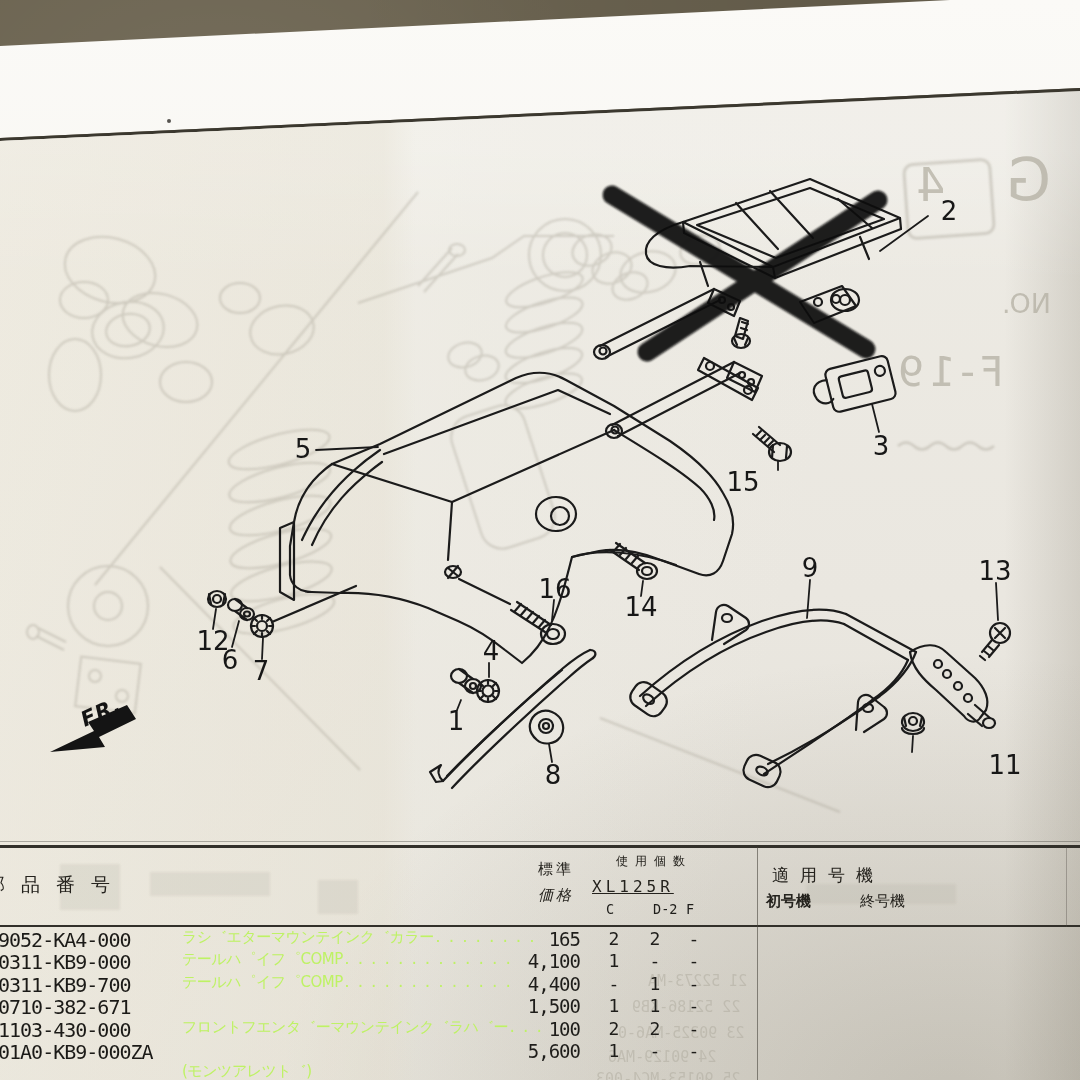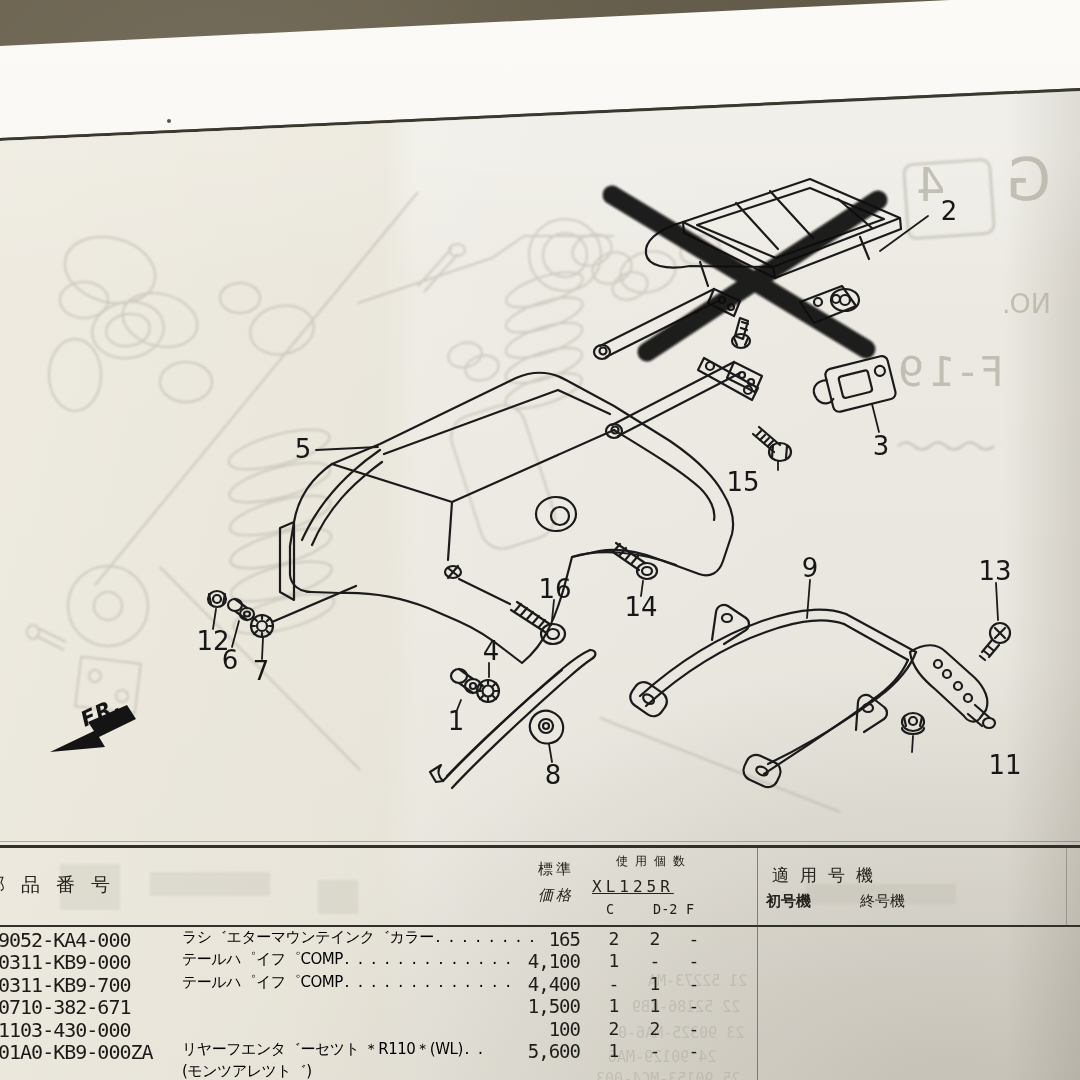--- a/index.html
+++ b/index.html
@@ -80,21 +80,21 @@
   .h-qty{left:616px;top:853px;font-size:12px;letter-spacing:7px;}
   .h-model{left:592px;top:877px;font-size:16px;letter-spacing:4px;font-family:"DejaVu Sans Mono",monospace;text-decoration:underline;}
   .h-qc{position:absolute;top:901px;font-size:13.5px;font-family:"DejaVu Sans Mono",monospace;}
   .h-qc1{left:606px;} .h-qc2{left:638px;padding-left:15px;} .h-qc3{left:686px;}
   .h-app{left:772px;top:864px;font-size:17px;letter-spacing:11px;}
   .h-first{left:766px;top:892px;font-size:15px;font-weight:bold;}
   .h-last{left:860px;top:892px;font-size:15px;}
 
   .trow{position:absolute;left:0;right:0;height:22px;}
   .c-partno{position:absolute;left:-2px;font-family:"DejaVu Sans Mono",monospace;font-size:20px;letter-spacing:-1px;color:#1b1a17;}
-  .c-name{position:absolute;left:182px;font-size:15px;letter-spacing:-.5px;color:#000000;white-space:nowrap;}
+  .c-name{position:absolute;left:182px;font-size:15px;letter-spacing:-.5px;color:#bef264;white-space:nowrap;}
   .c-dots{letter-spacing:5px;font-family:"DejaVu Sans Mono",monospace;font-size:14px;}
   .c-price{position:absolute;left:492px;width:88px;text-align:right;font-family:"DejaVu Sans Mono",monospace;font-size:19px;letter-spacing:-1px;}
   .c-q{position:absolute;font-family:"DejaVu Sans Mono",monospace;font-size:18px;text-align:center;}
   .c-q1{left:602px;width:24px;} .c-q2{left:638px;width:34px;} .c-q3{left:682px;width:24px;}
 </style>
 </head>
 <body>
 
 <div class="layer bg-texture"></div>
 <div class="layer page-under"></div>
@@ -430,28 +430,28 @@
       </div>
       <div class="trow" style="top: 995.2px;">
         <span class="c-partno">0710-382-671</span>
         <span class="c-price">1,500</span>
         <span class="c-q c-q1">1</span>
         <span class="c-q c-q2">1</span>
         <span class="c-q c-q3">-</span>
       </div>
       <div class="trow" style="top: 1017.6px;">
         <span class="c-partno">1103-430-000</span>
+        <span class="c-name">フロントフエンタ゛ーマウンテインク゛ラハ゛ー<span class="c-dots">...</span></span>
         <span class="c-price">100</span>
         <span class="c-q c-q1">2</span>
         <span class="c-q c-q2">2</span>
         <span class="c-q c-q3">-</span>
       </div>
       <div class="trow" style="top: 1040px;">
         <span class="c-partno">01A0-KB9-000ZA</span>
-        <span class="c-name">リヤーフエンタ゛ーセツト ＊R110＊(WL)<span class="c-dots">..</span></span>
         <span class="c-price">5,600</span>
         <span class="c-q c-q1">1</span>
         <span class="c-q c-q2">-</span>
         <span class="c-q c-q3">-</span>
       </div>
       <div class="trow" style="top: 1062.4px;">
         <span class="c-partno"></span>
         <span class="c-name">(モンツアレツト゛)<span class="c-dots"></span></span>
         <span class="c-price"></span>
         <span class="c-q c-q1"></span>

